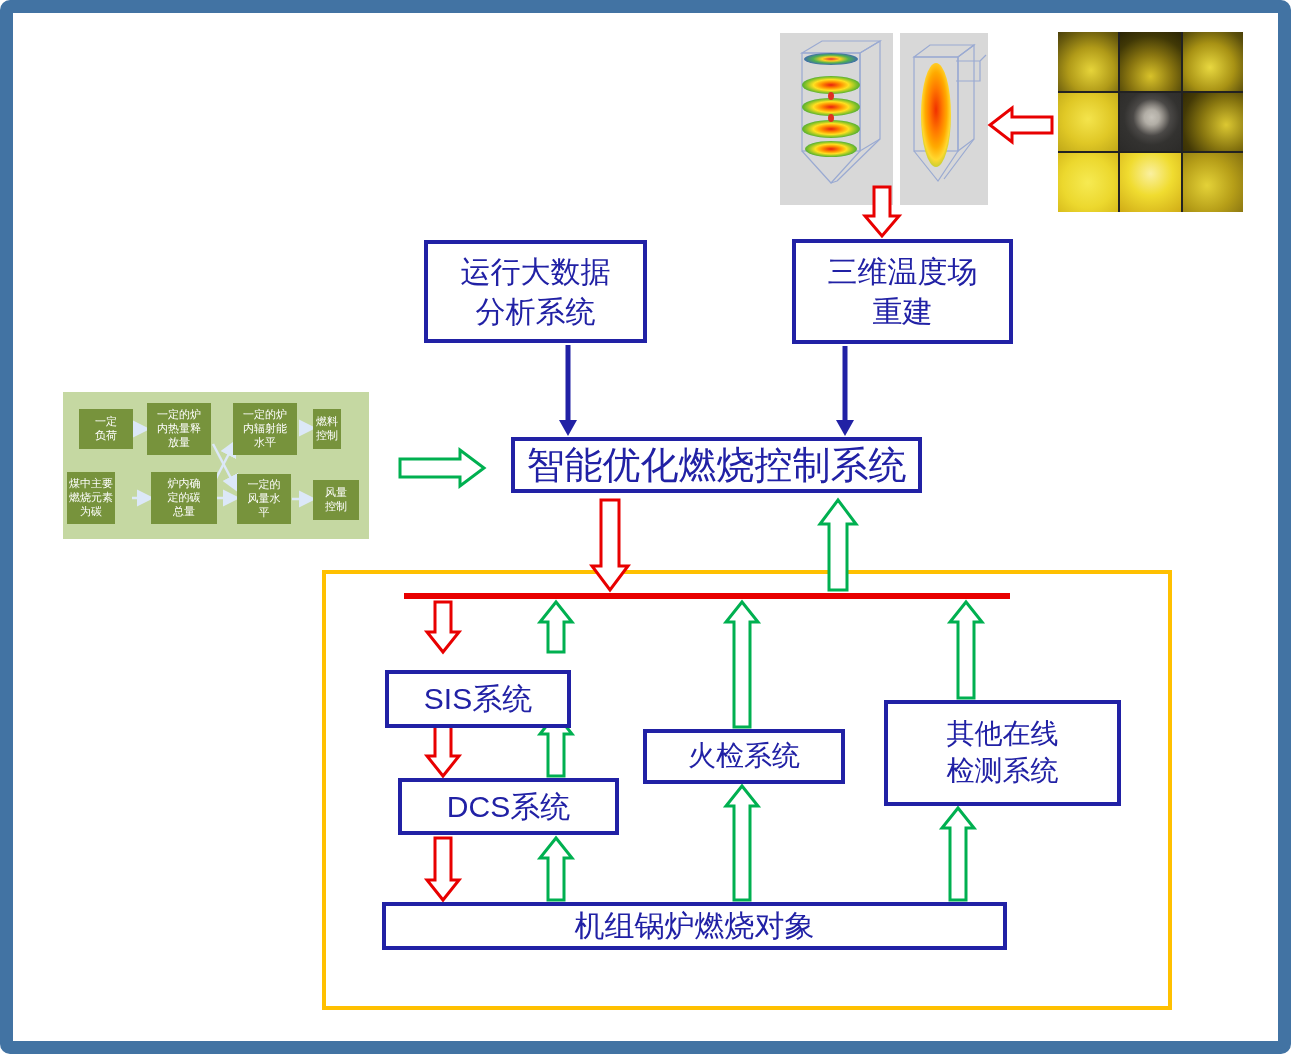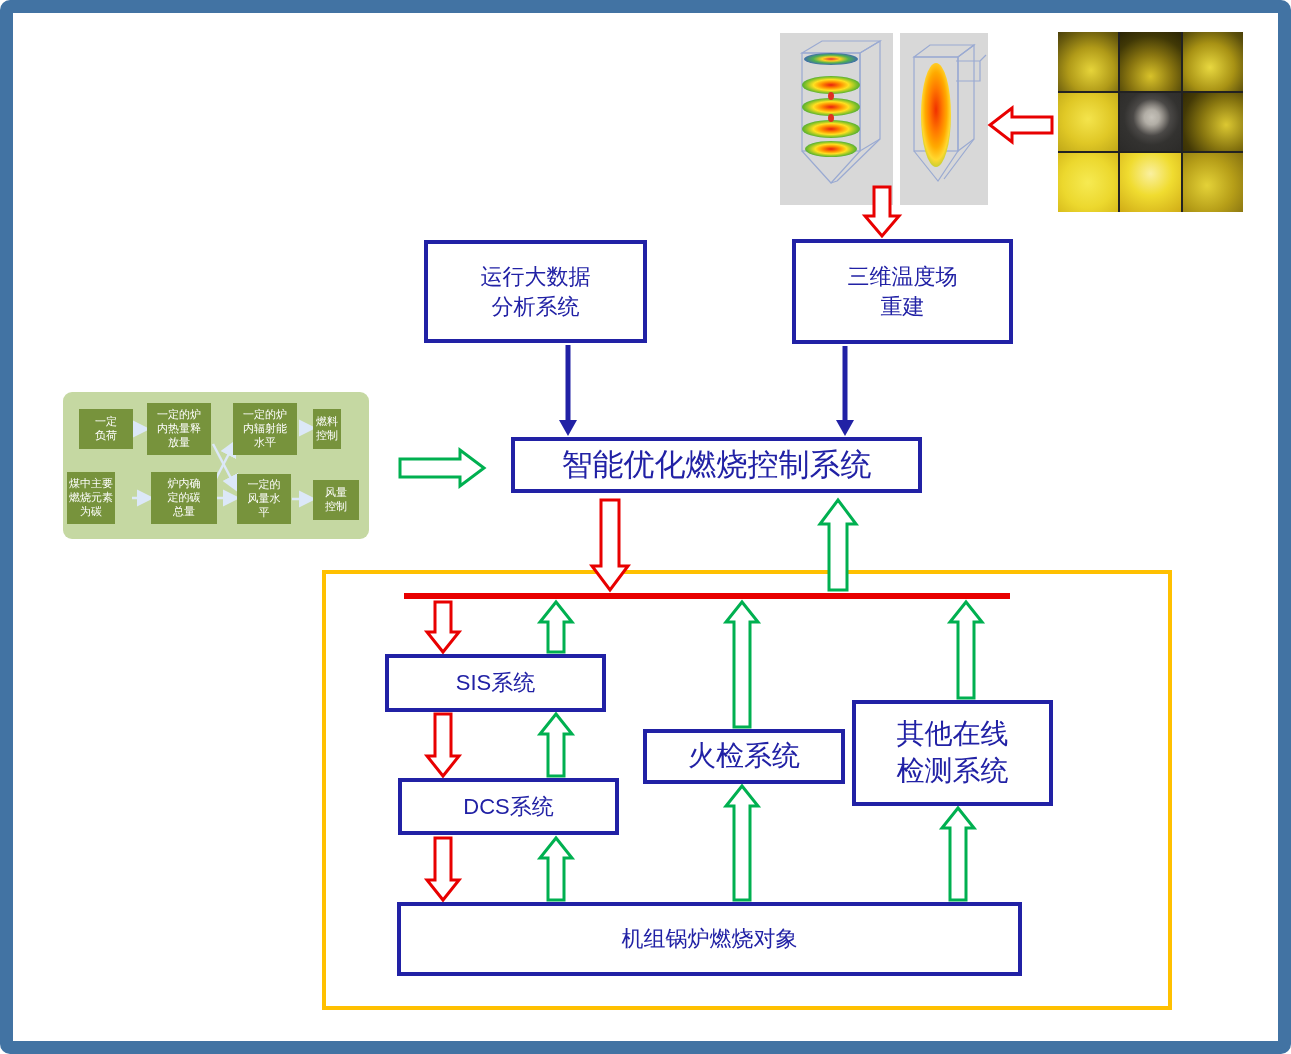--- a/index.html
+++ b/index.html
@@ -1,32 +1,32 @@
 <!DOCTYPE html>
 <html style="--frame: #4273a3; --navy: #2121a5; --red: #e80000; --green: #00b050; --yellow: #ffc000; --green_panel: #c5d8a2; --green_box: #77933c;"><head>
 <meta charset="utf-8">
 <style>
   html,body{margin:0;padding:0;background:#ffffff;}
   body{font-family:"Liberation Sans","DejaVu Sans",sans-serif;}
   #canvas{position:relative;width:1291px;height:1054px;background:#fff;overflow:hidden;}
   #frame{position:absolute;inset:0;border:13px solid var(--frame,#4273a3);border-radius:10px;pointer-events:none;z-index:50;}
   .nbox{position:absolute;background:#fff;border:4px solid var(--navy,#2121a5);color:var(--navy,#2121a5);
         display:flex;align-items:center;justify-content:center;text-align:center;
-        white-space:pre-line;font-size:22px;line-height:1.32;z-index:20;box-sizing:border-box;}
+        white-space:pre-line;font-size:30px;line-height:1.32;z-index:20;box-sizing:border-box;}
   .nbox.small{font-size:28px;}
   #yellow-zone{position:absolute;left:322px;top:570px;width:850px;height:440px;
         border:4px solid var(--yellow,#ffc000);box-sizing:border-box;z-index:5;background:transparent;}
   #overlay{position:absolute;left:0;top:0;width:1291px;height:1054px;z-index:10;pointer-events:none;}
   .rA{fill:#ffffff;stroke:var(--red,#e80000);stroke-width:3;stroke-linejoin:miter;}
   .gA{fill:#ffffff;stroke:var(--green,#00b050);stroke-width:3;stroke-linejoin:miter;}
   .busline{stroke:var(--red,#e00000);stroke-width:6;}
   .bA{stroke:var(--navy,#2121a5);stroke-width:5;fill:none;}
   .bH{fill:var(--navy,#2121a5);}
   
-  #green-panel{position:absolute;left:63px;top:392px;width:306px;height:147px;background:var(--green_panel,#c5d8a2);z-index:8;border-radius:9px;}
+  #green-panel{position:absolute;left:63px;top:392px;width:306px;height:147px;background:var(--green_panel,#c5d8a2);z-index:8;}
   .gbox{position:absolute;background:var(--green_box,#77933c);color:#fff;font-size:11px;line-height:1.25;
         display:flex;align-items:center;justify-content:center;text-align:center;white-space:pre-line;z-index:2;}
   #green-arrows{position:absolute;inset:0;width:306px;height:147px;z-index:1;}
   .ga{stroke:#dce8f8;stroke-width:2.5;fill:none;}
   
   .furn{position:absolute;z-index:8;}
   .wf{stroke:#9aaad2;stroke-width:1.2;fill:none;}
   
   #flame-grid{position:absolute;left:1058px;top:32px;width:185px;height:180px;display:grid;
         grid-template-columns:repeat(3,1fr);grid-template-rows:repeat(3,1fr);gap:2px;background:#222;z-index:8;}
@@ -135,27 +135,27 @@
     <line class="bA" x1="845" y1="346" x2="845" y2="422"></line>
     <polygon class="bH" points="836,420 854,420 845,436"></polygon>
 
     <line class="busline" x1="404" y1="596" x2="1010" y2="596"></line>
   </svg>
 
   <div class="nbox" style="left:424px;top:240px;width:223px;height:103px">运行大数据
 分析系统</div>
   <div class="nbox" style="left:792px;top:239px;width:221px;height:105px">三维温度场
 重建</div>
-  <div class="nbox" style="left:511px;top:437px;width:411px;height:56px;font-size:31px">智能优化燃烧控制系统</div>
-  <div class="nbox" style="left:385px;top:654px;width:221px;height:58px">SIS系统</div>
+  <div class="nbox" style="left:511px;top:437px;width:411px;height:56px;font-size:38px">智能优化燃烧控制系统</div>
+  <div class="nbox" style="left:385px;top:670px;width:186px;height:58px">SIS系统</div>
   <div class="nbox" style="left:398px;top:778px;width:221px;height:57px">DCS系统</div>
   <div class="nbox small" style="left:643px;top:729px;width:202px;height:55px">火检系统</div>
-  <div class="nbox small" style="left:852px;top:700px;width:201px;height:106px">其他在线
+  <div class="nbox small" style="left:884px;top:700px;width:237px;height:106px">其他在线
 检测系统</div>
-  <div class="nbox" style="left:397px;top:902px;width:625px;height:74px">机组锅炉燃烧对象</div>
+  <div class="nbox" style="left:382px;top:902px;width:625px;height:48px">机组锅炉燃烧对象</div>
 
   <div id="green-panel">
     <svg id="green-arrows" viewBox="0 0 306 147">
       <defs>
         <marker id="gm" markerWidth="7" markerHeight="7" refX="5" refY="3.5" orient="auto">
           <polygon points="0,0 7,3.5 0,7" fill="#dce8f8"></polygon>
         </marker>
       </defs>
       <line class="ga" marker-end="url(#gm)" x1="72" y1="37" x2="82" y2="37"></line>
       <line class="ga" marker-end="url(#gm)" x1="236" y1="36" x2="248" y2="36"></line>

